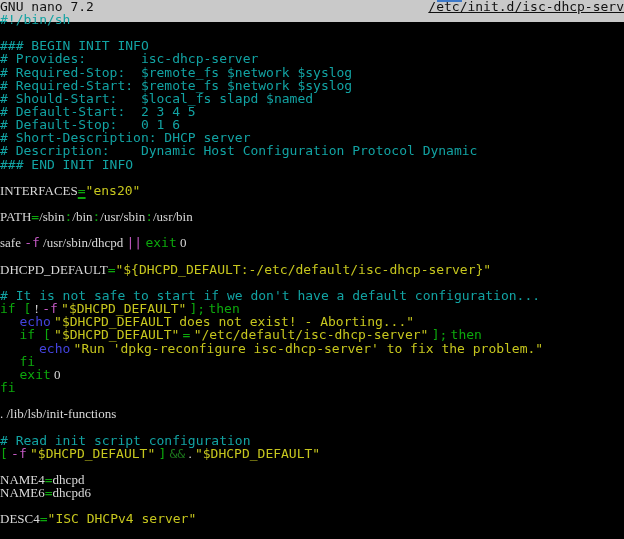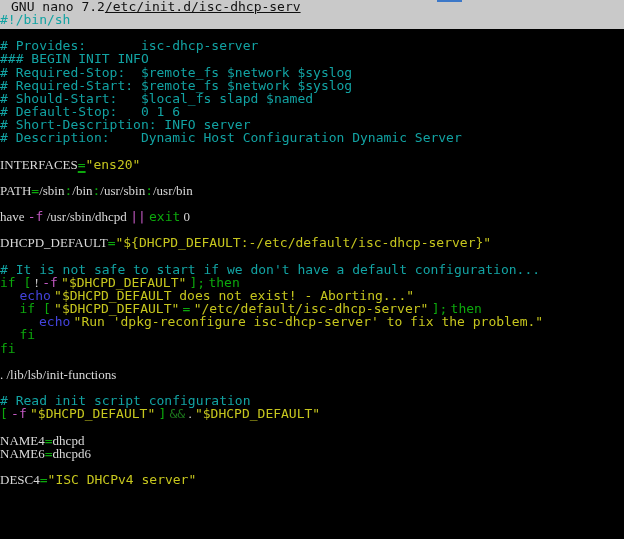--- a/index.html
+++ b/index.html
@@ -3,24 +3,24 @@
 <meta charset="utf-8">
 <style>
   html,body{margin:0;padding:0;background:#000;}
   body{width:624px;height:539px;overflow:hidden;}
   .screen{
     position:relative;width:624px;height:539px;background:var(--bg,#000);
     font-family:"DejaVu Sans Mono","Liberation Mono",monospace;
     font-size:13px;
   }
   .titlebar{
-    position:absolute;top:0;left:0;width:624px;height:29px;
+    position:absolute;top:0;left:0;width:624px;height:22px;
     background:var(--bar-bg,#c9c9c9);color:var(--bar-fg,#111);
-    line-height:13px;box-sizing:border-box;padding-left:11px;
-    display:flex;white-space:pre;
+    line-height:13px;box-sizing:border-box;
+    display:flex;justify-content:space-between;white-space:pre;
   }
   .titlebar .file{white-space:pre;text-decoration:underline;}
   .top-strip{
     position:absolute;top:0;left:437px;width:25px;height:2px;
     background:var(--accent-strip,#3c78c8);
   }
   .editor{
     position:absolute;top:13px;left:0;width:584px;height:526px;
     overflow:hidden;cursor:text;
   }
@@ -43,43 +43,46 @@
 
 <div class="screen">
   <div class="titlebar">
     <span>GNU nano 7.2</span>
     <span class="file">/etc/init.d/isc-dhcp-serv</span>
   </div>
   <div class="top-strip"></div>
   <div class="editor">
       <div class="line"><span class="seg-c">#!/bin/sh</span></div>
       <div class="line"></div>
+      <div class="line"><span class="seg-c">### BEGIN INIT INFO</span></div>
       <div class="line"><span class="seg-c"># Provides:       isc-dhcp-server</span></div>
-      <div class="line"><span class="seg-c">### BEGIN INIT INFO</span></div>
       <div class="line"><span class="seg-c"># Required-Stop:  $remote_fs $network $syslog</span></div>
       <div class="line"><span class="seg-c"># Required-Start: $remote_fs $network $syslog</span></div>
       <div class="line"><span class="seg-c"># Should-Start:   $local_fs slapd $named</span></div>
+      <div class="line"><span class="seg-c"># Default-Start:  2 3 4 5</span></div>
       <div class="line"><span class="seg-c"># Default-Stop:   0 1 6</span></div>
-      <div class="line"><span class="seg-c"># Short-Description: INFO server</span></div>
-      <div class="line"><span class="seg-c"># Description:    Dynamic Host Configuration Dynamic Server</span></div>
+      <div class="line"><span class="seg-c"># Short-Description: DHCP server</span></div>
+      <div class="line"><span class="seg-c"># Description:    Dynamic Host Configuration Protocol Dynamic</span></div>
+      <div class="line"><span class="seg-c">### END INIT INFO</span></div>
       <div class="line"></div>
       <div class="line"><span class="seg-n">INTERFACES</span><span class="seg-g cursor-underline">=</span><span class="seg-y">"ens20"</span></div>
       <div class="line"></div>
       <div class="line"><span class="seg-n">PATH</span><span class="seg-g">=</span><span class="seg-n">/sbin</span><span class="seg-g">:</span><span class="seg-n">/bin</span><span class="seg-g">:</span><span class="seg-n">/usr/sbin</span><span class="seg-g">:</span><span class="seg-n">/usr/bin</span></div>
       <div class="line"></div>
-      <div class="line"><span class="seg-n">have </span><span class="seg-m">-f</span><span class="seg-n"> /usr/sbin/dhcpd </span><span class="seg-m">||</span><span class="seg-n"> </span><span class="seg-g">exit</span><span class="seg-n"> 0</span></div>
+      <div class="line"><span class="seg-n">safe </span><span class="seg-m">-f</span><span class="seg-n"> /usr/sbin/dhcpd </span><span class="seg-m">||</span><span class="seg-n"> </span><span class="seg-g">exit</span><span class="seg-n"> 0</span></div>
       <div class="line"></div>
       <div class="line"><span class="seg-n">DHCPD_DEFAULT</span><span class="seg-g">=</span><span class="seg-y">"${DHCPD_DEFAULT:-/etc/default/isc-dhcp-server}"</span></div>
       <div class="line"></div>
       <div class="line"><span class="seg-c"># It is not safe to start if we don't have a default configuration...</span></div>
       <div class="line"><span class="seg-g">if [</span><span class="seg-n"> ! </span><span class="seg-m">-f</span><span class="seg-n"> </span><span class="seg-y">"$DHCPD_DEFAULT"</span><span class="seg-n"> </span><span class="seg-g">];</span><span class="seg-n"> </span><span class="seg-g">then</span></div>
       <div class="line"><span class="seg-n">      </span><span class="seg-b">echo</span><span class="seg-n"> </span><span class="seg-y">"$DHCPD_DEFAULT does not exist! - Aborting..."</span></div>
       <div class="line"><span class="seg-n">      </span><span class="seg-g">if [</span><span class="seg-n"> </span><span class="seg-y">"$DHCPD_DEFAULT"</span><span class="seg-n"> </span><span class="seg-g">=</span><span class="seg-n"> </span><span class="seg-y">"/etc/default/isc-dhcp-server"</span><span class="seg-n"> </span><span class="seg-g">];</span><span class="seg-n"> </span><span class="seg-g">then</span></div>
       <div class="line"><span class="seg-n">            </span><span class="seg-b">echo</span><span class="seg-n"> </span><span class="seg-y">"Run 'dpkg-reconfigure isc-dhcp-server' to fix the problem."</span></div>
       <div class="line"><span class="seg-n">      </span><span class="seg-g">fi</span></div>
+      <div class="line"><span class="seg-n">      </span><span class="seg-g">exit</span><span class="seg-n"> 0</span></div>
       <div class="line"><span class="seg-g">fi</span></div>
       <div class="line"></div>
       <div class="line"><span class="seg-n">. /lib/lsb/init-functions</span></div>
       <div class="line"></div>
       <div class="line"><span class="seg-c"># Read init script configuration</span></div>
       <div class="line"><span class="seg-g">[</span><span class="seg-n"> </span><span class="seg-m">-f</span><span class="seg-n"> </span><span class="seg-y">"$DHCPD_DEFAULT"</span><span class="seg-n"> </span><span class="seg-g">]</span><span class="seg-n"> </span><span class="seg-d">&amp;&amp;</span><span class="seg-n"> . </span><span class="seg-y">"$DHCPD_DEFAULT"</span></div>
       <div class="line"></div>
       <div class="line"><span class="seg-n">NAME4</span><span class="seg-g">=</span><span class="seg-n">dhcpd</span></div>
       <div class="line"><span class="seg-n">NAME6</span><span class="seg-g">=</span><span class="seg-n">dhcpd6</span></div>
       <div class="line"></div>

